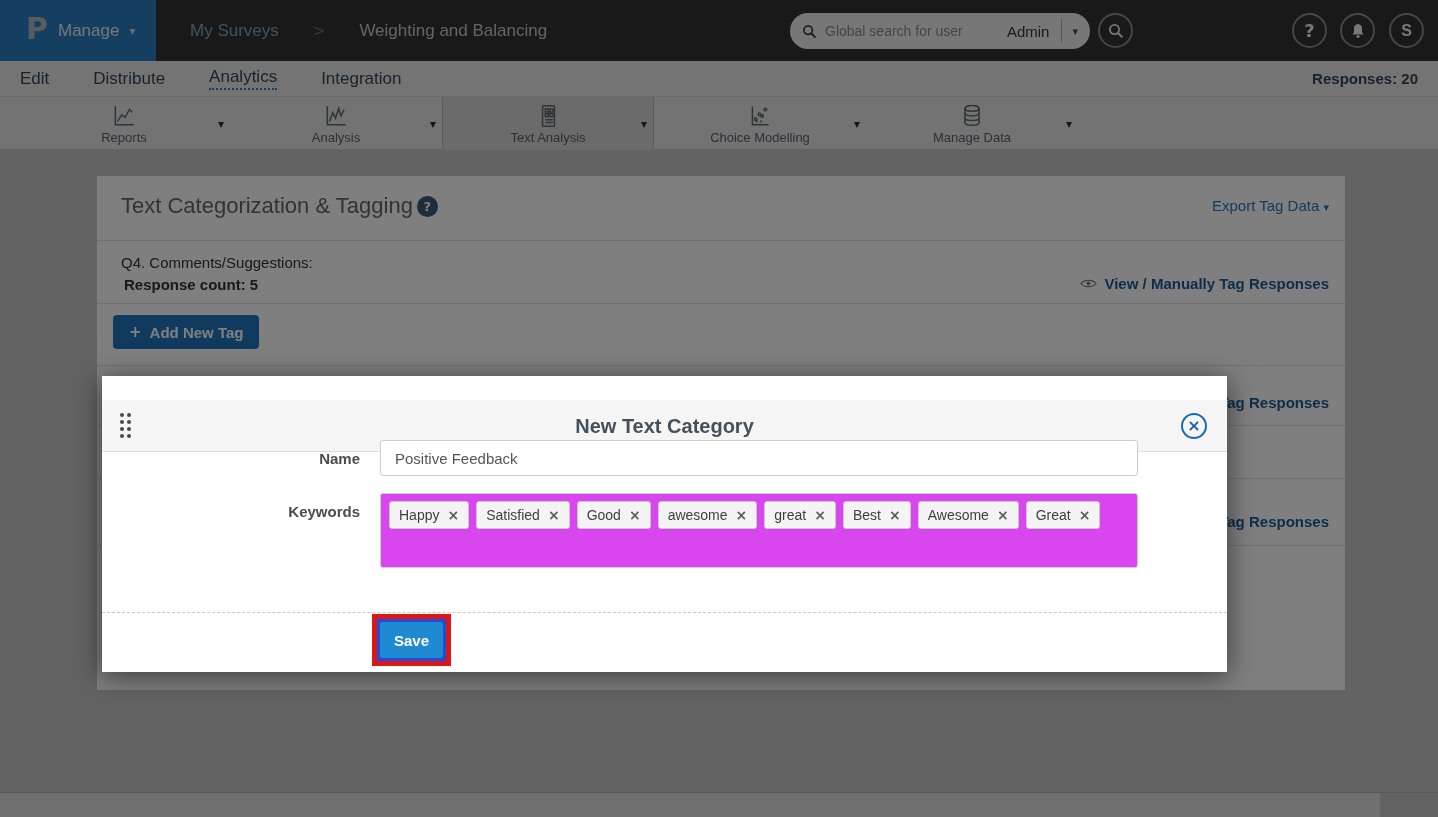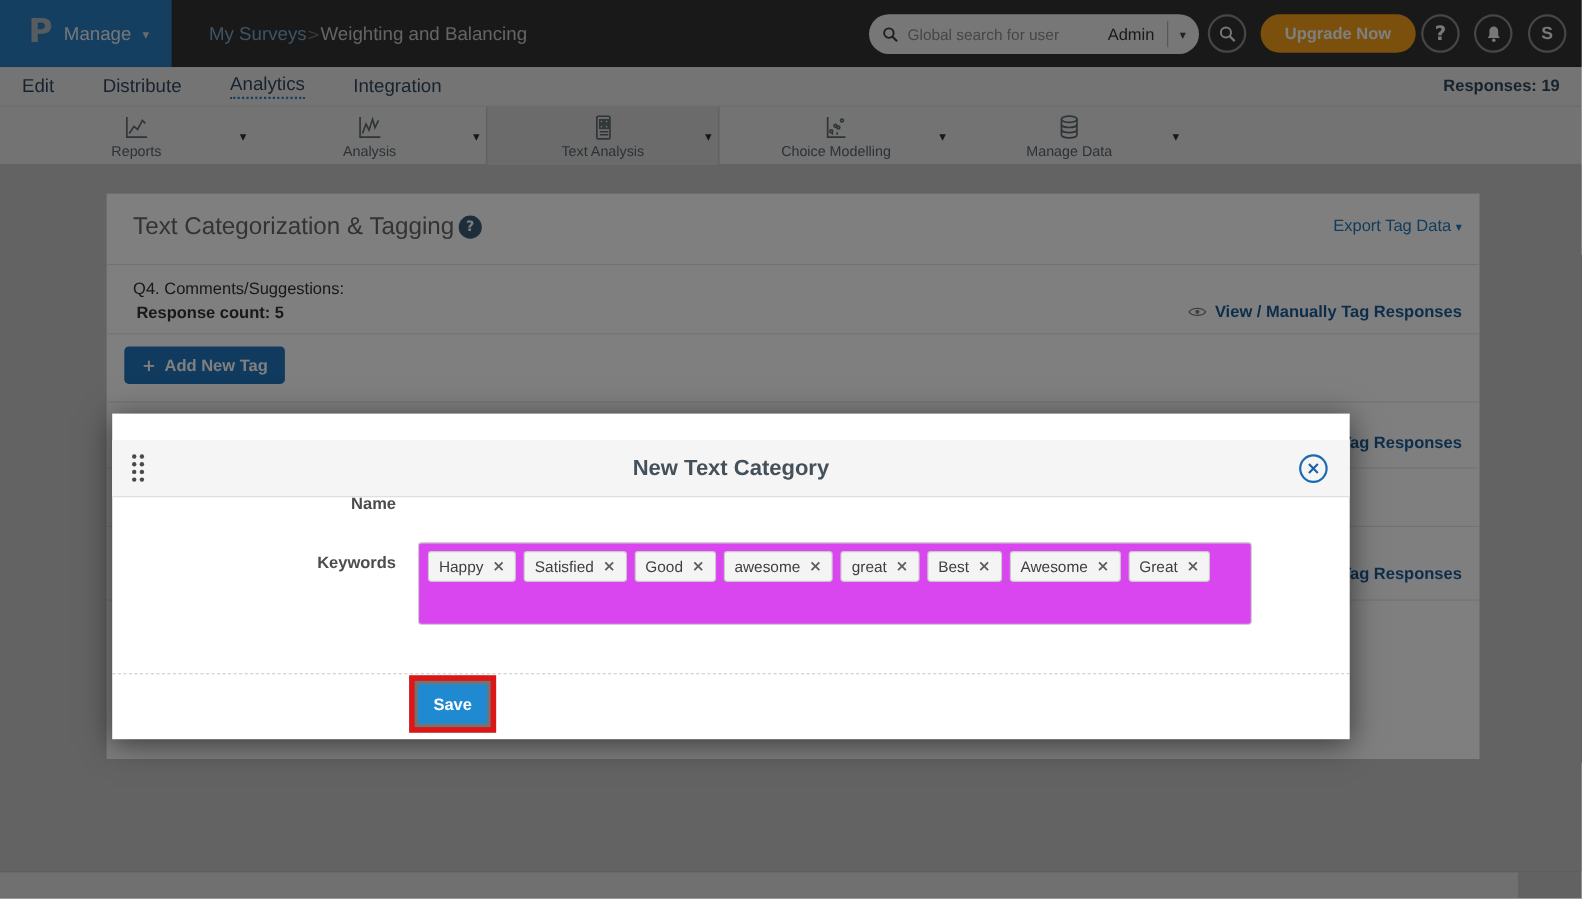--- a/index.html
+++ b/index.html
@@ -6,21 +6,21 @@
   body { font-family:"Liberation Sans", sans-serif; background:#888; }
   .screen { position:relative; width:1438px; height:817px; background:#c7c7c7; overflow:hidden; }
 
   
   .topbar { position:absolute; left:0; top:0; width:1438px; height:61px; background:#333333; }
   .brand-box { position:absolute; left:0; top:0; width:156px; height:61px; background:#2b7ec2;
                display:flex; align-items:center; padding-left:26px; gap:10px; cursor:pointer; }
   .brand-p { color:#aeb9bf; font-size:30px; font-weight:bold; font-family:"DejaVu Sans",sans-serif; line-height:1; transform:translateY(-2px); }
   .brand-label { color:#e8edf1; font-size:17px; }
   .brand-caret { color:#cfd8dc; font-size:12px; }
-  .crumbs { position:absolute; left:190px; top:0; height:61px; display:flex; align-items:center; gap:0; }
+  .crumbs { position:absolute; left:190px; top:0; height:61px; display:flex; align-items:center; gap:34px; }
   .crumb-parent { color:#7aa6c9; font-size:17px; cursor:pointer; }
   .crumb-sep { color:#6f6f6f; font-size:15px; }
   .crumb-current { color:#c9c9c9; font-size:17px; }
 
   .search-pill { position:absolute; left:790px; top:13px; width:300px; height:36px; background:#efefef;
                  border-radius:18px; display:flex; align-items:center; padding:0 12px; }
   .search-pill input { border:none; outline:none; background:transparent; font-size:14px; color:#444;
                        width:150px; margin-left:8px; font-family:"Liberation Sans",sans-serif; }
   .search-pill input::placeholder { color:#8d8d8d; }
   .scope { font-size:15px; color:#333; margin-left:auto; padding-right:12px; cursor:pointer; }
@@ -89,21 +89,21 @@
   .form-label { position:absolute; left:0; width:258px; text-align:right; font-size:15px; font-weight:bold; color:#4c4c4c; }
   .name-input { position:absolute; left:278px; top:64px; width:758px; height:36px; border:1px solid #ccc; border-radius:3px;
                 padding:0 14px; font-size:15px; color:#555; font-family:"Liberation Sans",sans-serif; outline:none; }
   .kw-box { position:absolute; left:278px; top:117px; width:758px; height:75px; background:#d946ef; border:1px solid #ccc;
             border-radius:3px; padding:7px 8px; display:flex; flex-wrap:wrap; align-content:flex-start; gap:7px; cursor:text; }
   .tag-pill { display:inline-flex; align-items:center; gap:8px; background:#f4f4f4; border:1px solid #c9c9c9; border-radius:3px;
               padding:5px 9px; font-size:14px; color:#3f3f3f; }
   .tag-pill .rm { color:#5d5d5d; font-weight:bold; font-size:14px; cursor:pointer; line-height:1; }
   .kw-help { position:absolute; left:278px; top:198px; font-size:14px; color:#55595c; }
   .dashed { position:absolute; left:0; top:236px; width:1125px; border-top:1px dashed #c9c9c9; }
-  .annotation { position:absolute; left:270px; top:238px; border:5px solid #dd1717; padding:3px; background:#737373; }
+  .annotation { position:absolute; left:270px; top:238px; border:5px solid #dd1717; padding:3px; background:#1d4ed8; }
   .save-btn { display:block; height:36px; padding:0 14px; background:#1f8ad2; border:none; border-radius:3px; color:#fff;
               font-size:15px; font-weight:bold; cursor:pointer; font-family:"Liberation Sans",sans-serif; }
 
   .glyph { font-family:"DejaVu Sans", sans-serif; }
 </style>
 </head>
 <body>
 
 <div class="screen">
 
@@ -129,41 +129,40 @@
       <span class="scope-div"></span>
       <span class="scope-caret glyph">▾</span>
     </div>
 
     <div class="round-btn b-search">
       <svg width="16" height="16" viewBox="0 0 16 16">
         <circle cx="6.5" cy="6.5" r="4.6" stroke="#efefef" stroke-width="1.8" fill="none"></circle>
         <line x1="10" y1="10" x2="14.4" y2="14.4" stroke="#efefef" stroke-width="2"></line>
       </svg>
     </div>
-    <button class="upgrade">Upgrade Now</button>
     <div class="round-btn b-help">
       <span class="glyph">?</span>
     </div>
     <div class="round-btn b-bell">
       <svg width="16" height="17" viewBox="0 0 16 17">
         <path d="M8 2 C5.2 2 4 4.2 4 6.5 L4 10 L2.5 12.5 L13.5 12.5 L12 10 L12 6.5 C12 4.2 10.8 2 8 2 Z" fill="#efefef"></path>
         <circle cx="8" cy="14.5" r="1.6" fill="#efefef"></circle>
       </svg>
     </div>
     <div class="round-btn b-avatar">
       <span>S</span>
     </div>
   </div>
 
   <div class="nav2">
     <span class="tab">Edit</span>
     <span class="tab">Distribute</span>
     <span class="tab active">Analytics</span>
     <span class="tab">Integration</span>
-    <span class="responses">Responses: 19</span>
+    <span class="responses">Responses: 20</span>
   </div>
 
   <div class="toolbar">
     <div class="tool">
       <svg width="26" height="26" viewBox="0 0 24 24">
         <path d="M4 3 V20 H21"></path>
           <path d="M6 17 L10 11 L13 13.5 L17 6 L19.5 8.5"></path>
       </svg>
       <span class="t-label">Reports</span>
       <span class="t-caret glyph">▾</span>
@@ -272,20 +271,21 @@
           <i></i>
           <i></i>
       </span>
       <div class="modal-title">New Text Category</div>
       <div class="modal-close">
         <span class="glyph">×</span>
       </div>
     </div>
 
     <div class="form-label" style="top:74px">Name</div>
+    <input class="name-input" type="text" value="Positive Feedback" style="">
 
     <div class="form-label" style="top:127px">Keywords</div>
     <div class="kw-box">
 
         <span class="tag-pill">
           <span>Happy</span>
           <span class="rm glyph">×</span>
         </span>
 
         <span class="tag-pill">

